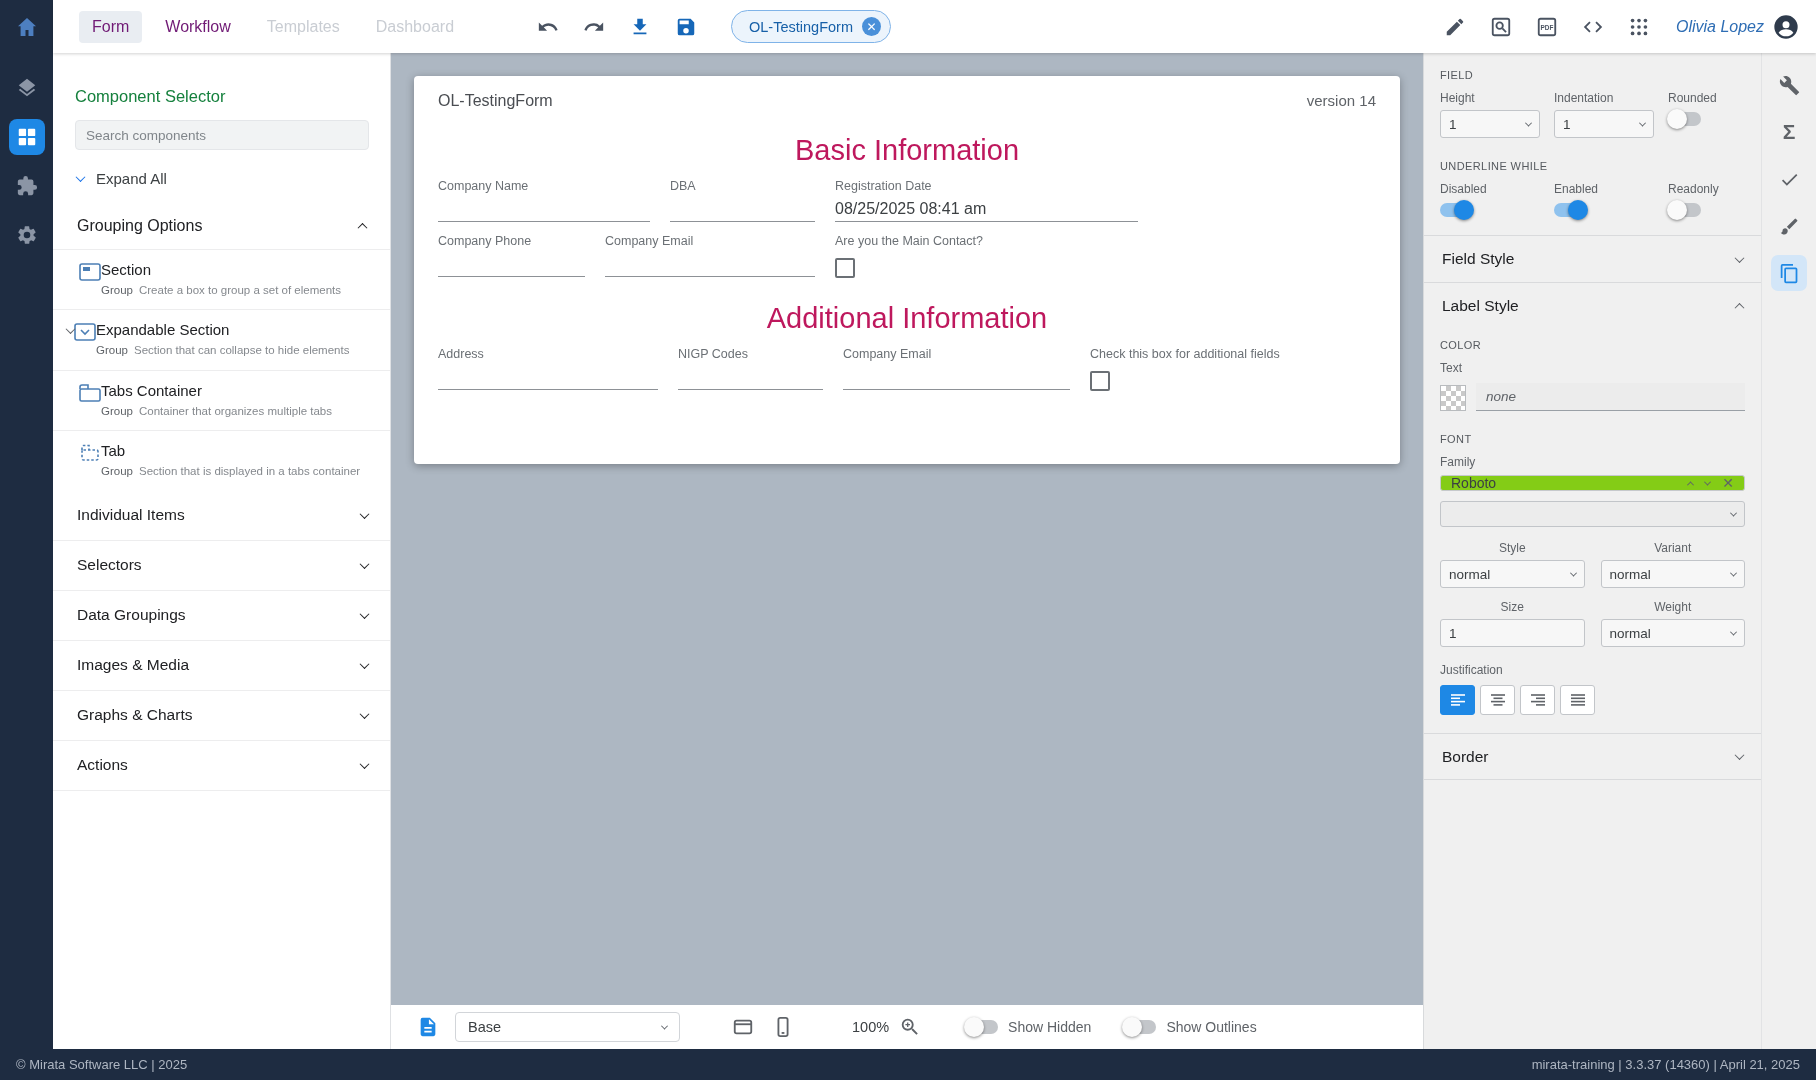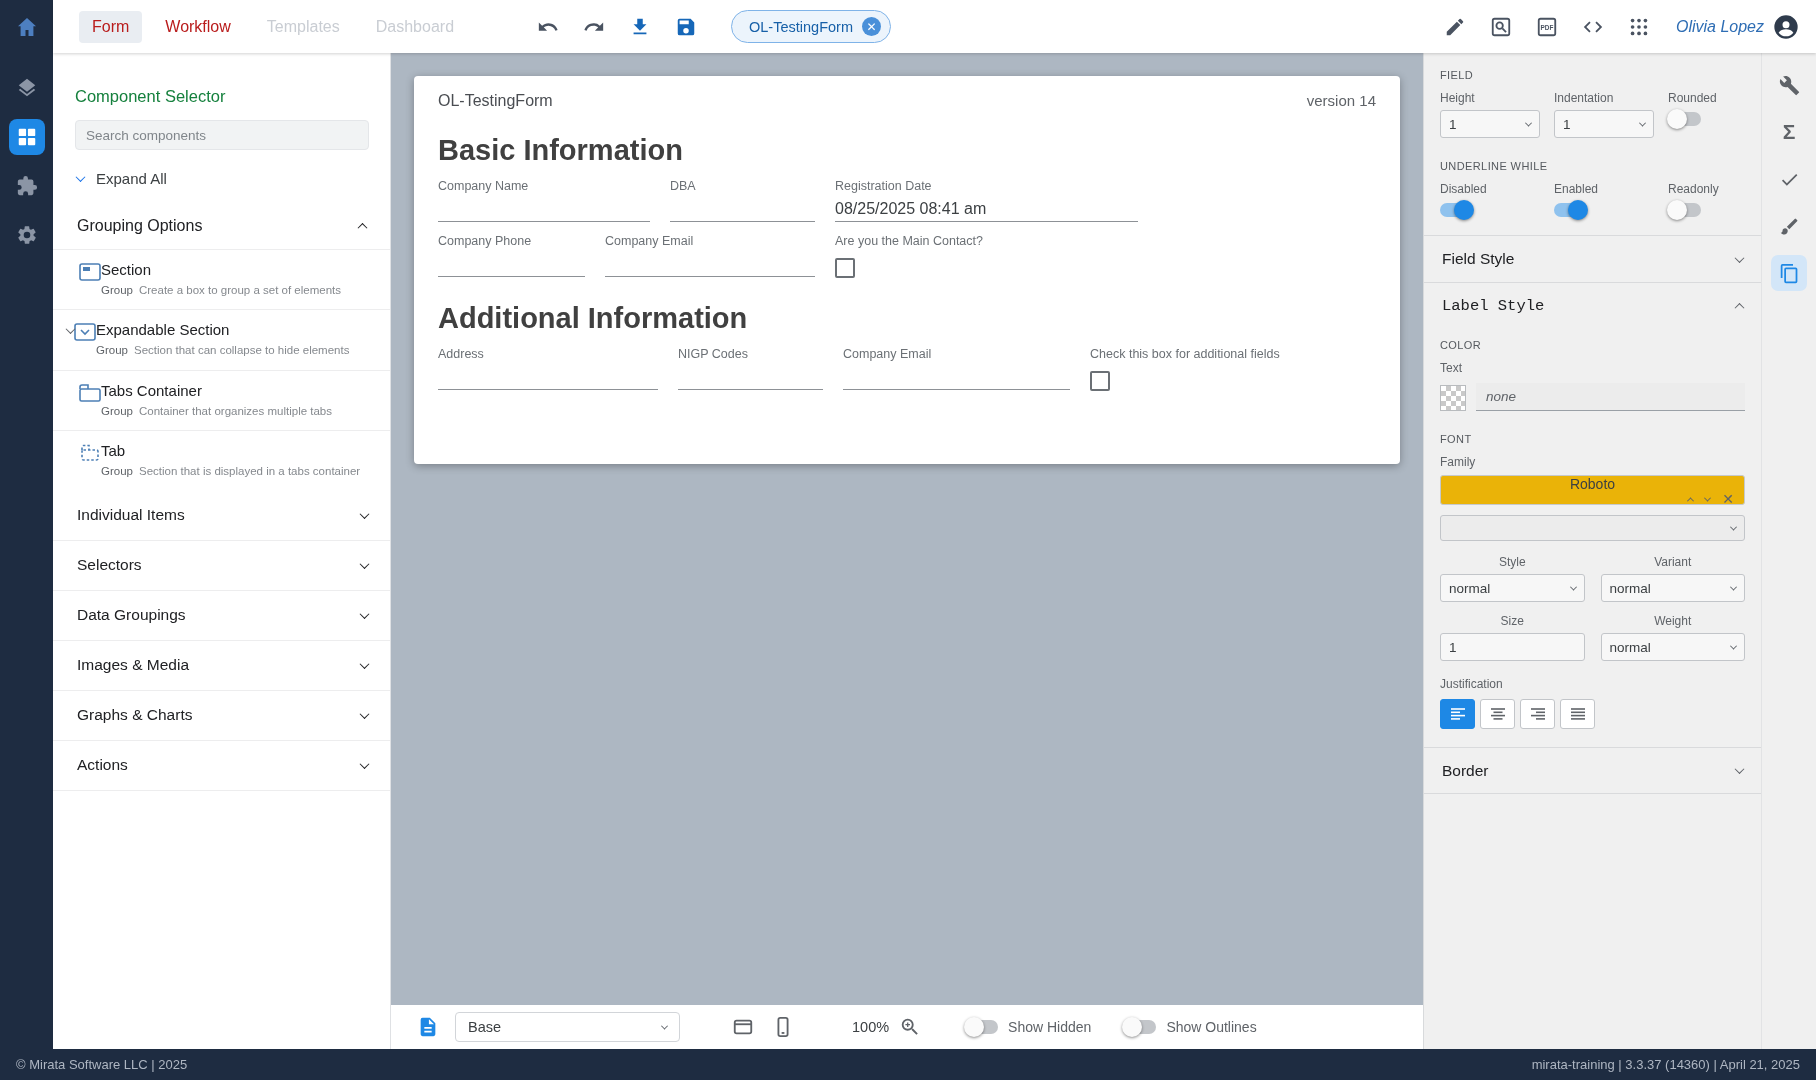--- a/index.html
+++ b/index.html
@@ -14,21 +14,21 @@
   .rail-home { width:53px; height:53px; display:flex; align-items:center; justify-content:center; color:#4d7fc0; }
   .rail-icons { display:flex; flex-direction:column; align-items:center; gap:13px; padding-top:17px; }
   .rail-btn { width:36px; height:36px; border-radius:8px; display:flex; align-items:center; justify-content:center; color:#8b95a5; cursor:pointer; }
   .rail-btn.active { background:#1e88e5; color:#fff; }
   .rail-btn svg { width:22px; height:22px; }
 
   .center-col { flex:1; display:flex; flex-direction:column; min-width:0; }
 
   
   .topbar { height:53px; background:#fff; display:flex; align-items:center; padding:0 16px 0 26px; box-shadow:0 1px 3px rgba(0,0,0,.18); position:relative; z-index:6; flex-shrink:0; }
-  .nav-tab { font-size:16px; color:#b91c1c; padding:7px 13px; border-radius:4px; margin-right:10px; cursor:pointer; white-space:nowrap; }
+  .nav-tab { font-size:16px; color:#701a75; padding:7px 13px; border-radius:4px; margin-right:10px; cursor:pointer; white-space:nowrap; }
   .nav-tab.active { background:#e9edf2; }
   .nav-tab.disabled { color:#c9cdd3; }
   .tb-group { display:flex; align-items:center; margin-left:48px; }
   .tb-icon { width:26px; height:26px; margin:0 10px; color:#4a5361; cursor:pointer; display:flex; align-items:center; justify-content:center; }
   .tb-icon.blue { color:#1667b8; }
   .tb-icon svg { width:22px; height:22px; }
   .chip { display:flex; align-items:center; gap:9px; margin-left:22px; border:1px solid #7fb3e8; background:#ecf4fc; color:#1760a8; border-radius:17px; padding:6px 9px 6px 17px; font-size:14.5px; cursor:pointer; }
   .chip-x { width:19px; height:19px; border-radius:50%; background:#4a90d9; color:#fff; font-size:12px; line-height:1; display:flex; align-items:center; justify-content:center; }
   .tb-right { margin-left:auto; display:flex; align-items:center; }
   .user-name { color:#2e6db4; font-style:italic; font-size:16px; margin:0 8px 0 14px; white-space:nowrap; }
@@ -59,21 +59,21 @@
   .chv.blue { color:#1a73e8; }
   .chv.sm { width:5px; height:5px; border-width:1.5px; }
 
   
   .canvas { flex:1; min-width:0; display:flex; flex-direction:column; background:#adb7c2; }
   .canvas-scroll { flex:1; padding:23px; min-height:0; }
   .form-card { background:#fff; border-radius:4px; box-shadow:0 2px 8px rgba(0,0,0,.3); padding:16px 24px 40px 24px; height:388px; position:relative; }
   .card-head { display:flex; justify-content:space-between; align-items:flex-start; }
   .card-title { font-size:16px; color:#4a4d52; }
   .card-version { font-size:15px; color:#5f6368; }
-  .sec-heading { font-size:29px; font-weight:bold; color:#404040; margin:24px 0 12px 0; }
+  .sec-heading { font-size:29px; font-weight:normal; color:#be185d; margin:24px 0 12px 0;text-align:center; }
   .frow { display:flex; gap:20px; margin-bottom:12px; }
   .field { display:flex; flex-direction:column; }
   .flabel { font-size:12.5px; color:#6b7075; height:16px; }
   .fline { border-bottom:1px solid #8d9196; height:27px; font-size:16px; color:#3c4043; display:flex; align-items:flex-end; padding-bottom:3px; cursor:text; }
   .cbox { width:20px; height:20px; border:2px solid #6b7075; border-radius:2px; margin-top:8px; background:#fff; cursor:pointer; }
   .w212{width:212px} .w145{width:145px} .w303{width:303px}
   .w147{width:147px} .w210{width:210px}
   .w220{width:220px} .w227{width:227px}
 
   
@@ -98,21 +98,21 @@
   .sel { height:28px; background:#f7f7f7; border:1px solid #c2c5c9; border-radius:3px; display:flex; align-items:center; justify-content:space-between; padding:0 8px; font-size:13.5px; color:#3c4043; cursor:pointer; }
   .sel .chv { color:#5f6368; }
   .insp-divider-row { height:47px; display:flex; align-items:center; justify-content:space-between; margin:0 -16px; padding:0 18px; border-top:1px solid #d9dadc; font-size:15.5px; color:#202124; cursor:pointer; }
   .insp-divider-row .chv { color:#5f6368; } .mt10{margin-top:10px} .mt16{margin-top:16px} .mt18{margin-top:18px} .mt22{margin-top:22px}
   .swatch-row { display:flex; align-items:flex-end; gap:10px; margin-top:8px; }
   .swatch { width:26px; height:26px; border:1px solid #b8bbbe; background-color:#fff;
     background-image:linear-gradient(45deg,#c9c9c9 25%,transparent 25%,transparent 75%,#c9c9c9 75%),
                      linear-gradient(45deg,#c9c9c9 25%,transparent 25%,transparent 75%,#c9c9c9 75%);
     background-size:10px 10px; background-position:0 0,5px 5px; cursor:pointer; }
   .swatch-input { flex:1; height:28px; background:#ececec; border:none; border-bottom:1px solid #9aa0a6; font-style:italic; color:#5f6368; font-size:13.5px; padding:0 10px; font-family:"Liberation Sans",sans-serif; }
-  .combo { height:30px; background:#eab308; border:1px solid #c6c9cc; border-radius:3px; display:flex; align-items:center; padding:0 10px; font-size:14px; color:#3c4043; margin-top:6px; cursor:pointer;flex-direction:column; }
+  .combo { height:16px; background:#84cc16; border:1px solid #c6c9cc; border-radius:3px; display:flex; align-items:center; padding:0 10px; font-size:14px; color:#3c4043; margin-top:6px; cursor:pointer; }
   .combo .icons { margin-left:auto; display:flex; align-items:center; gap:12px; color:#5f6368; }
   .combo .x { font-size:14px; line-height:1; }
   .sel-empty { height:26px; margin-top:10px; }
   .insp-2col { display:grid; grid-template-columns:1fr 1fr; column-gap:16px; margin-top:14px;text-align:center; }
   .jrow { display:flex; gap:5px; margin-top:8px; }
   .jbtn { width:35px; height:30px; background:#fff; border:1px solid #c2c5c9; border-radius:3px; display:flex; align-items:center; justify-content:center; color:#5f6368; cursor:pointer; }
   .jbtn.active { background:#1e88e5; border-color:#1e88e5; color:#fff; }
 
   
   .right-rail { width:55px; background:#f0f0f0; border-left:1px solid #e2e3e5; flex-shrink:0; display:flex; flex-direction:column; align-items:center; padding-top:14px; gap:11px; }
@@ -463,21 +463,21 @@
               <div class="insp-lbl">Readonly</div>
               <div class="toggle" style="margin-top:7px;"></div>
             </div>
           </div>
 
           <div class="insp-divider-row mt18">
             <span>Field Style</span>
             <span class="chv"></span>
           </div>
 
-          <div class="insp-divider-row" style="margin-top:0;font-family:Liberation Mono, monospace;">
+          <div class="insp-divider-row" style="margin-top:0;">
             <span>Label Style</span>
             <span class="chv up"></span>
           </div>
 
           <div class="insp-caps mt10">COLOR</div>
           <div class="insp-lbl mt10">Text</div>
           <div class="swatch-row">
             <div class="swatch"></div>
             <input class="swatch-input" type="text" value="none" style="">
           </div>

